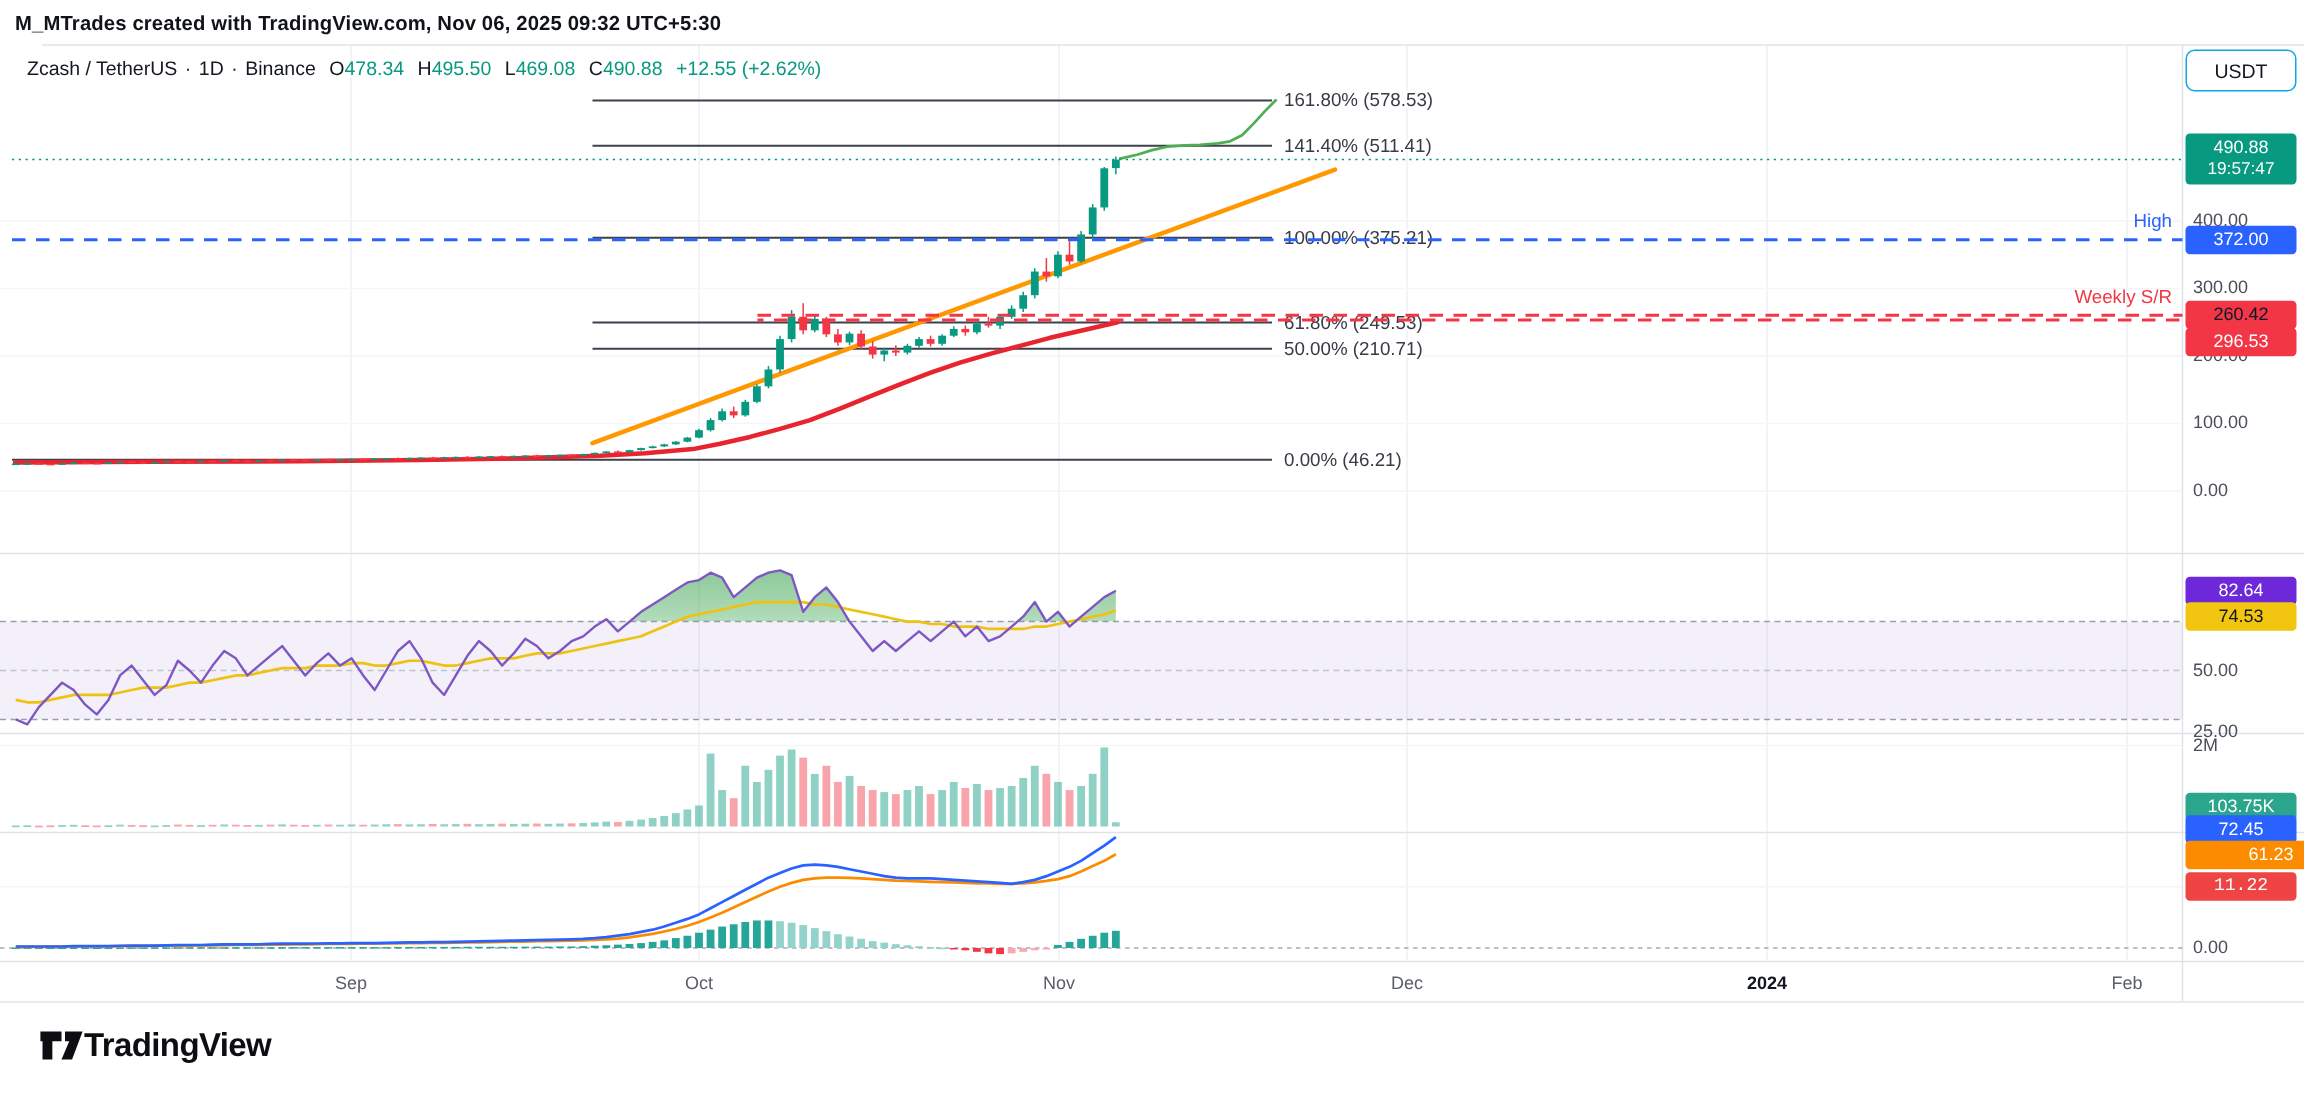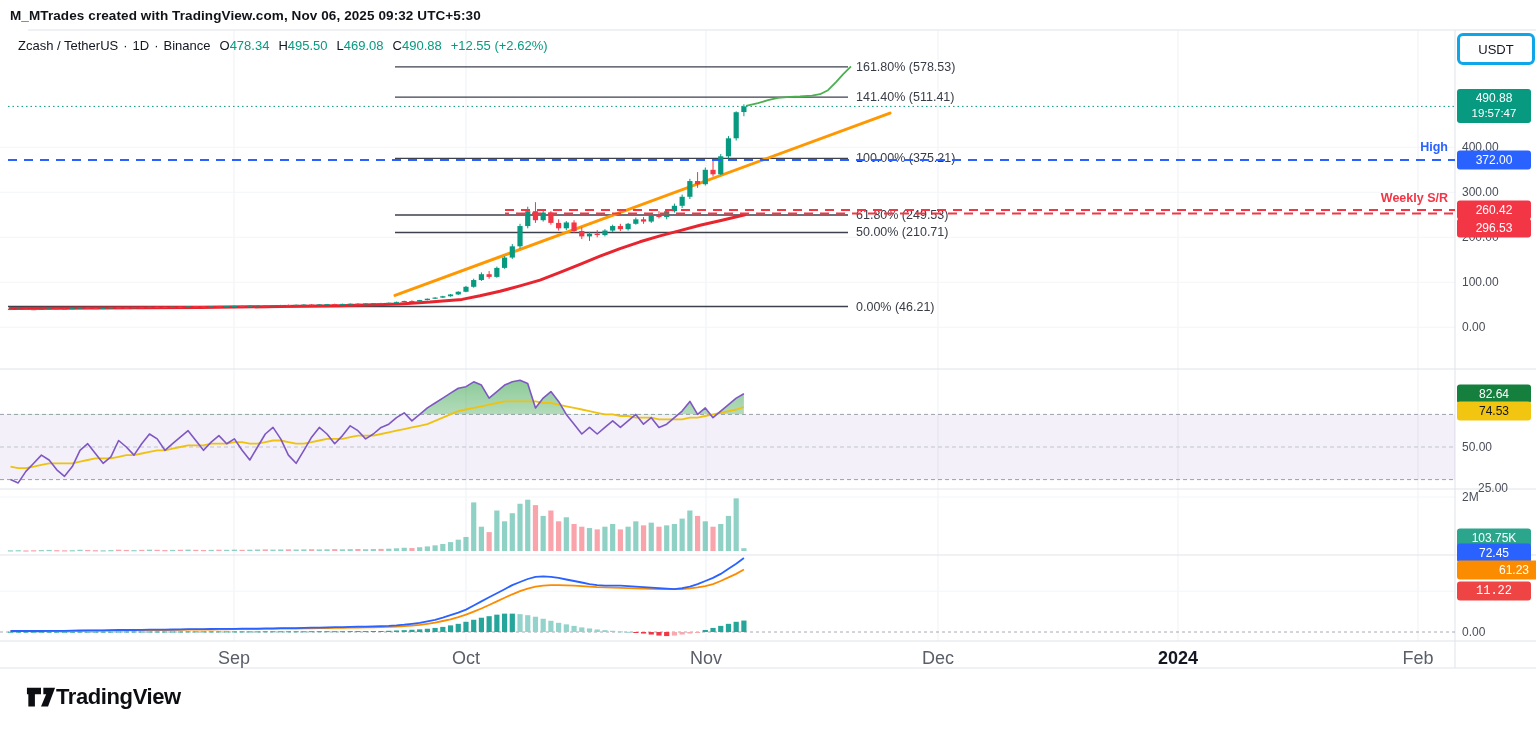--- a/index.html
+++ b/index.html
@@ -5,30 +5,30 @@
   html,body{margin:0;padding:0;background:#fff}
   #stage{position:relative;width:1536px;height:734px;background:#fff;overflow:hidden;
          font-family:"Liberation Sans",sans-serif;-webkit-font-smoothing:antialiased}
   .abs{position:absolute}
   .hdr{left:10px;top:8px;font-size:13.5px;font-weight:600;color:#101318;letter-spacing:.1px}
   .legend{left:18px;top:38px;font-size:13px;color:#131722;white-space:nowrap}
   .legend .sep{margin:0 5px;color:#131722}
   .legend .lt{margin-left:9px;color:#131722}
   .legend .val{color:#089981}
   .legend .chg{margin-left:9px;color:#089981}
-  .usdt-btn{left:1457px;top:33px;width:72px;height:26px;border:3px solid #0ea5e9;border-radius:6px;
+  .usdt-btn{left:1457px;top:33px;width:72px;height:26px;border:1px solid #0ea5e9;border-radius:6px;
             background:#fff;font-size:13px;color:#131722;display:flex;align-items:center;justify-content:center;cursor:pointer}
   .tick{position:absolute;left:1462px;font-size:12px;color:#4a4e59;transform:translateY(-50%);line-height:13px}
   .badge{position:absolute;left:1457px;width:66px;padding:2px 4px;border-radius:3px;font-size:12px;
          color:#fff;text-align:center;transform:translateY(-50%);line-height:15px;font-weight:500}
   .badge .sub{font-size:11.5px}
-  .line-label{position:absolute;font-size:12.5px;font-weight:700;text-align:right;right:88px}
+  .line-label{position:absolute;font-size:12.5px;font-weight:400;text-align:right;right:88px}
   .high-label{top:140px;color:#2962FF}
   .weekly-label{top:191px;color:#F23645}
-  .xlabel{position:absolute;top:648px;font-size:18px;color:#5a5e69;transform:translateX(-50%)}
+  .xlabel{position:absolute;top:648px;font-size:12px;color:#5a5e69;transform:translateX(-50%)}
   .xlabel.bold{font-weight:700;color:#131722}
   .footer{left:26px;top:684px;display:flex;align-items:center;gap:0}
   .footer .brand{font-size:22px;font-weight:800;color:#0c0e12;letter-spacing:-.4px}
   svg text.fib{font-family:"Liberation Sans",sans-serif;font-size:12.5px;fill:#383c46;
                paint-order:stroke;stroke:#ffffff;stroke-width:3px}
 </style>
 </head>
 <body>
 
 <div id="stage">
@@ -514,38 +514,38 @@
       <path d="M18.5 3 H31 L23.5 23 H16 L21.5 10 H18.5 Z" fill="#0c0e12"></path>
     </svg>
     <span class="brand">TradingView</span>
   </div>
 <div class="tick" style="top: 147.3px;">400.00</div>
     <div class="tick" style="top: 192.3px;">300.00</div>
     <div class="tick" style="top: 237.3px;">200.00</div>
     <div class="tick" style="top: 282.3px;">100.00</div>
     <div class="tick" style="top: 327.3px;">0.00</div>
     <div class="tick" style="top: 447px; text-align: center;">50.00</div>
-    <div class="tick" style="top: 487.75px; margin-left: 16px;">25.00</div>
+    <div class="tick" style="top: 487.75px;">25.00</div>
     <div class="tick" style="top: 497px;">2M</div>
     <div class="tick" style="top: 591.2px;">40.00</div>
     <div class="tick" style="top: 632px;">0.00</div>
     <div class="badge" style="background: rgb(8, 153, 129); color: rgb(255, 255, 255); top: 106.404px;">
       <div>490.88</div>
       <div class="sub">19:57:47</div>
     </div>
     <div class="badge" style="background: rgb(41, 98, 255); color: rgb(255, 255, 255); top: 159.9px;">
       <div>372.00</div>
     </div>
-    <div class="badge" style="background: rgb(242, 54, 69); color: #ffffff; top: 210.111px;">
+    <div class="badge" style="background: rgb(242, 54, 69); color: #0f172a; top: 210.111px;">
       <div>260.42</div>
     </div>
     <div class="badge" style="background: rgb(242, 54, 69); color: rgb(255, 255, 255); top: 228.41px;">
       <div>296.53</div>
     </div>
-    <div class="badge" style="background: #15803d; color: rgb(255, 255, 255); top: 393.797px;">
+    <div class="badge" style="background: #6d28d9; color: rgb(255, 255, 255); top: 393.797px;">
       <div>82.64</div>
     </div>
     <div class="badge" style="background: rgb(242, 197, 17); color: rgb(19, 23, 34); top: 411.016px;">
       <div>74.53</div>
     </div>
     <div class="badge" style="background: rgb(44, 165, 141); color: rgb(255, 255, 255); top: 538.199px;">
       <div>103.75K</div>
     </div>
     <div class="badge" style="background: rgb(41, 98, 255); color: rgb(255, 255, 255); top: 553.101px;">
       <div>72.45</div>

